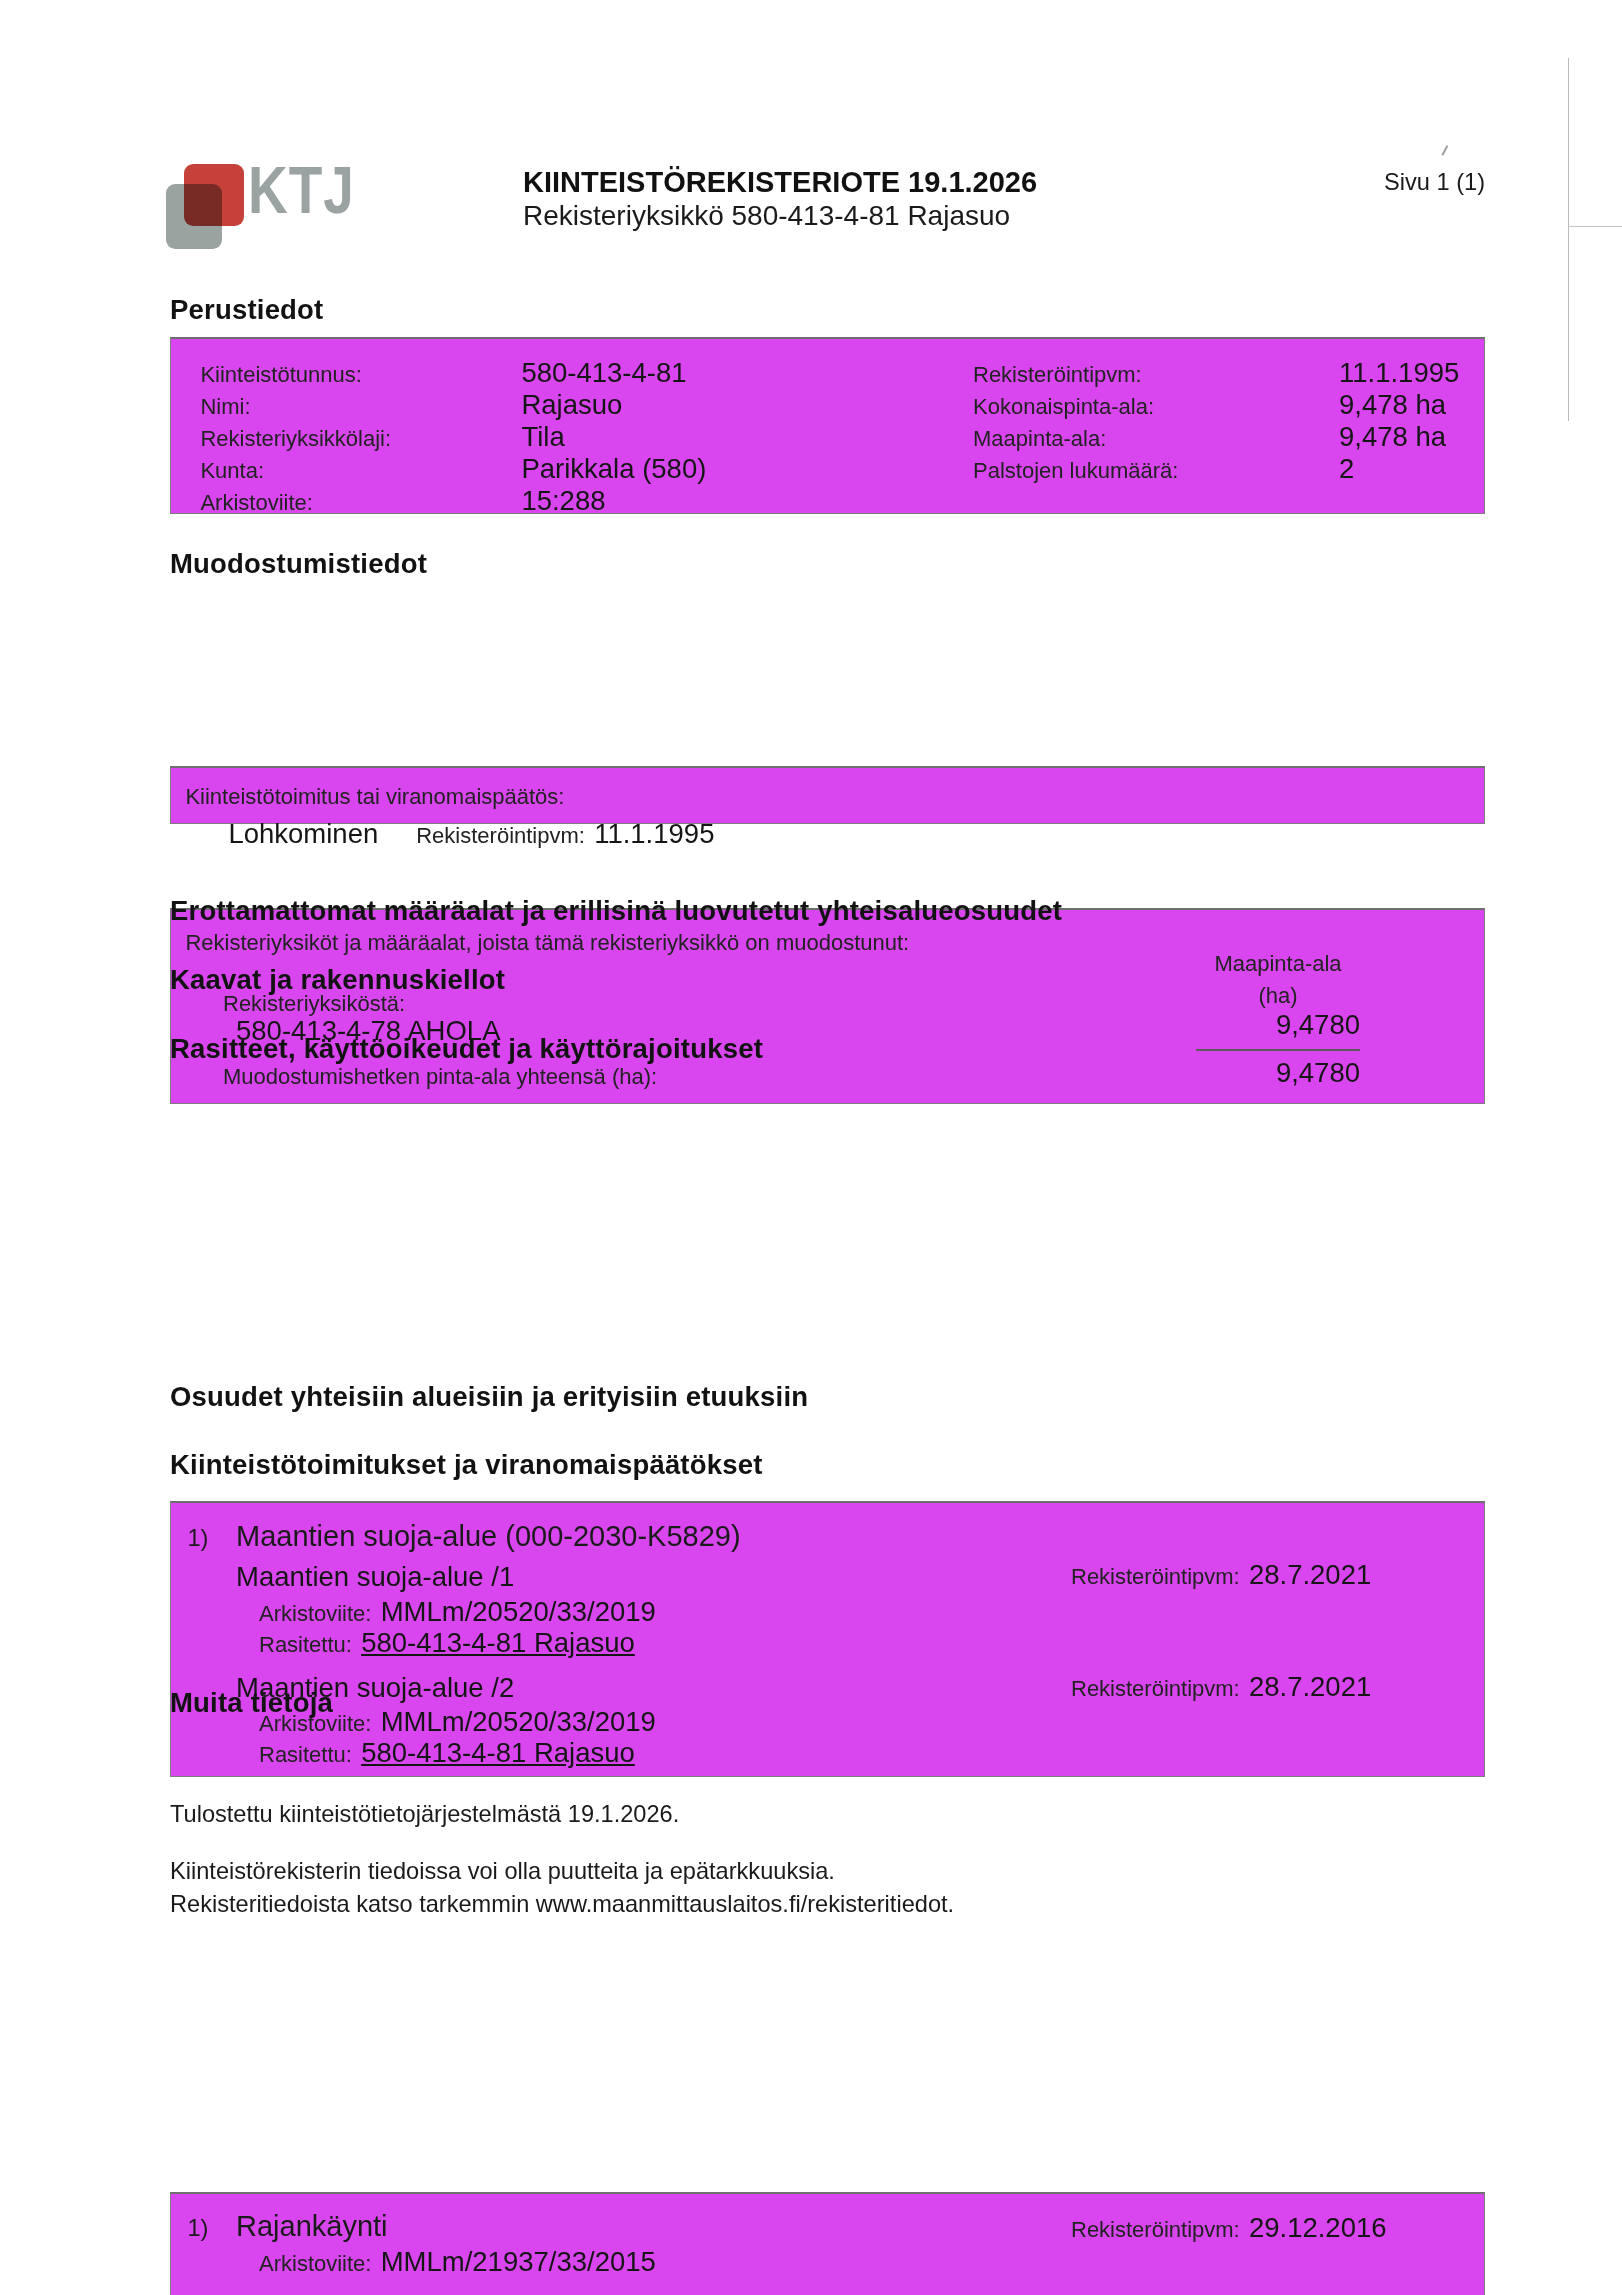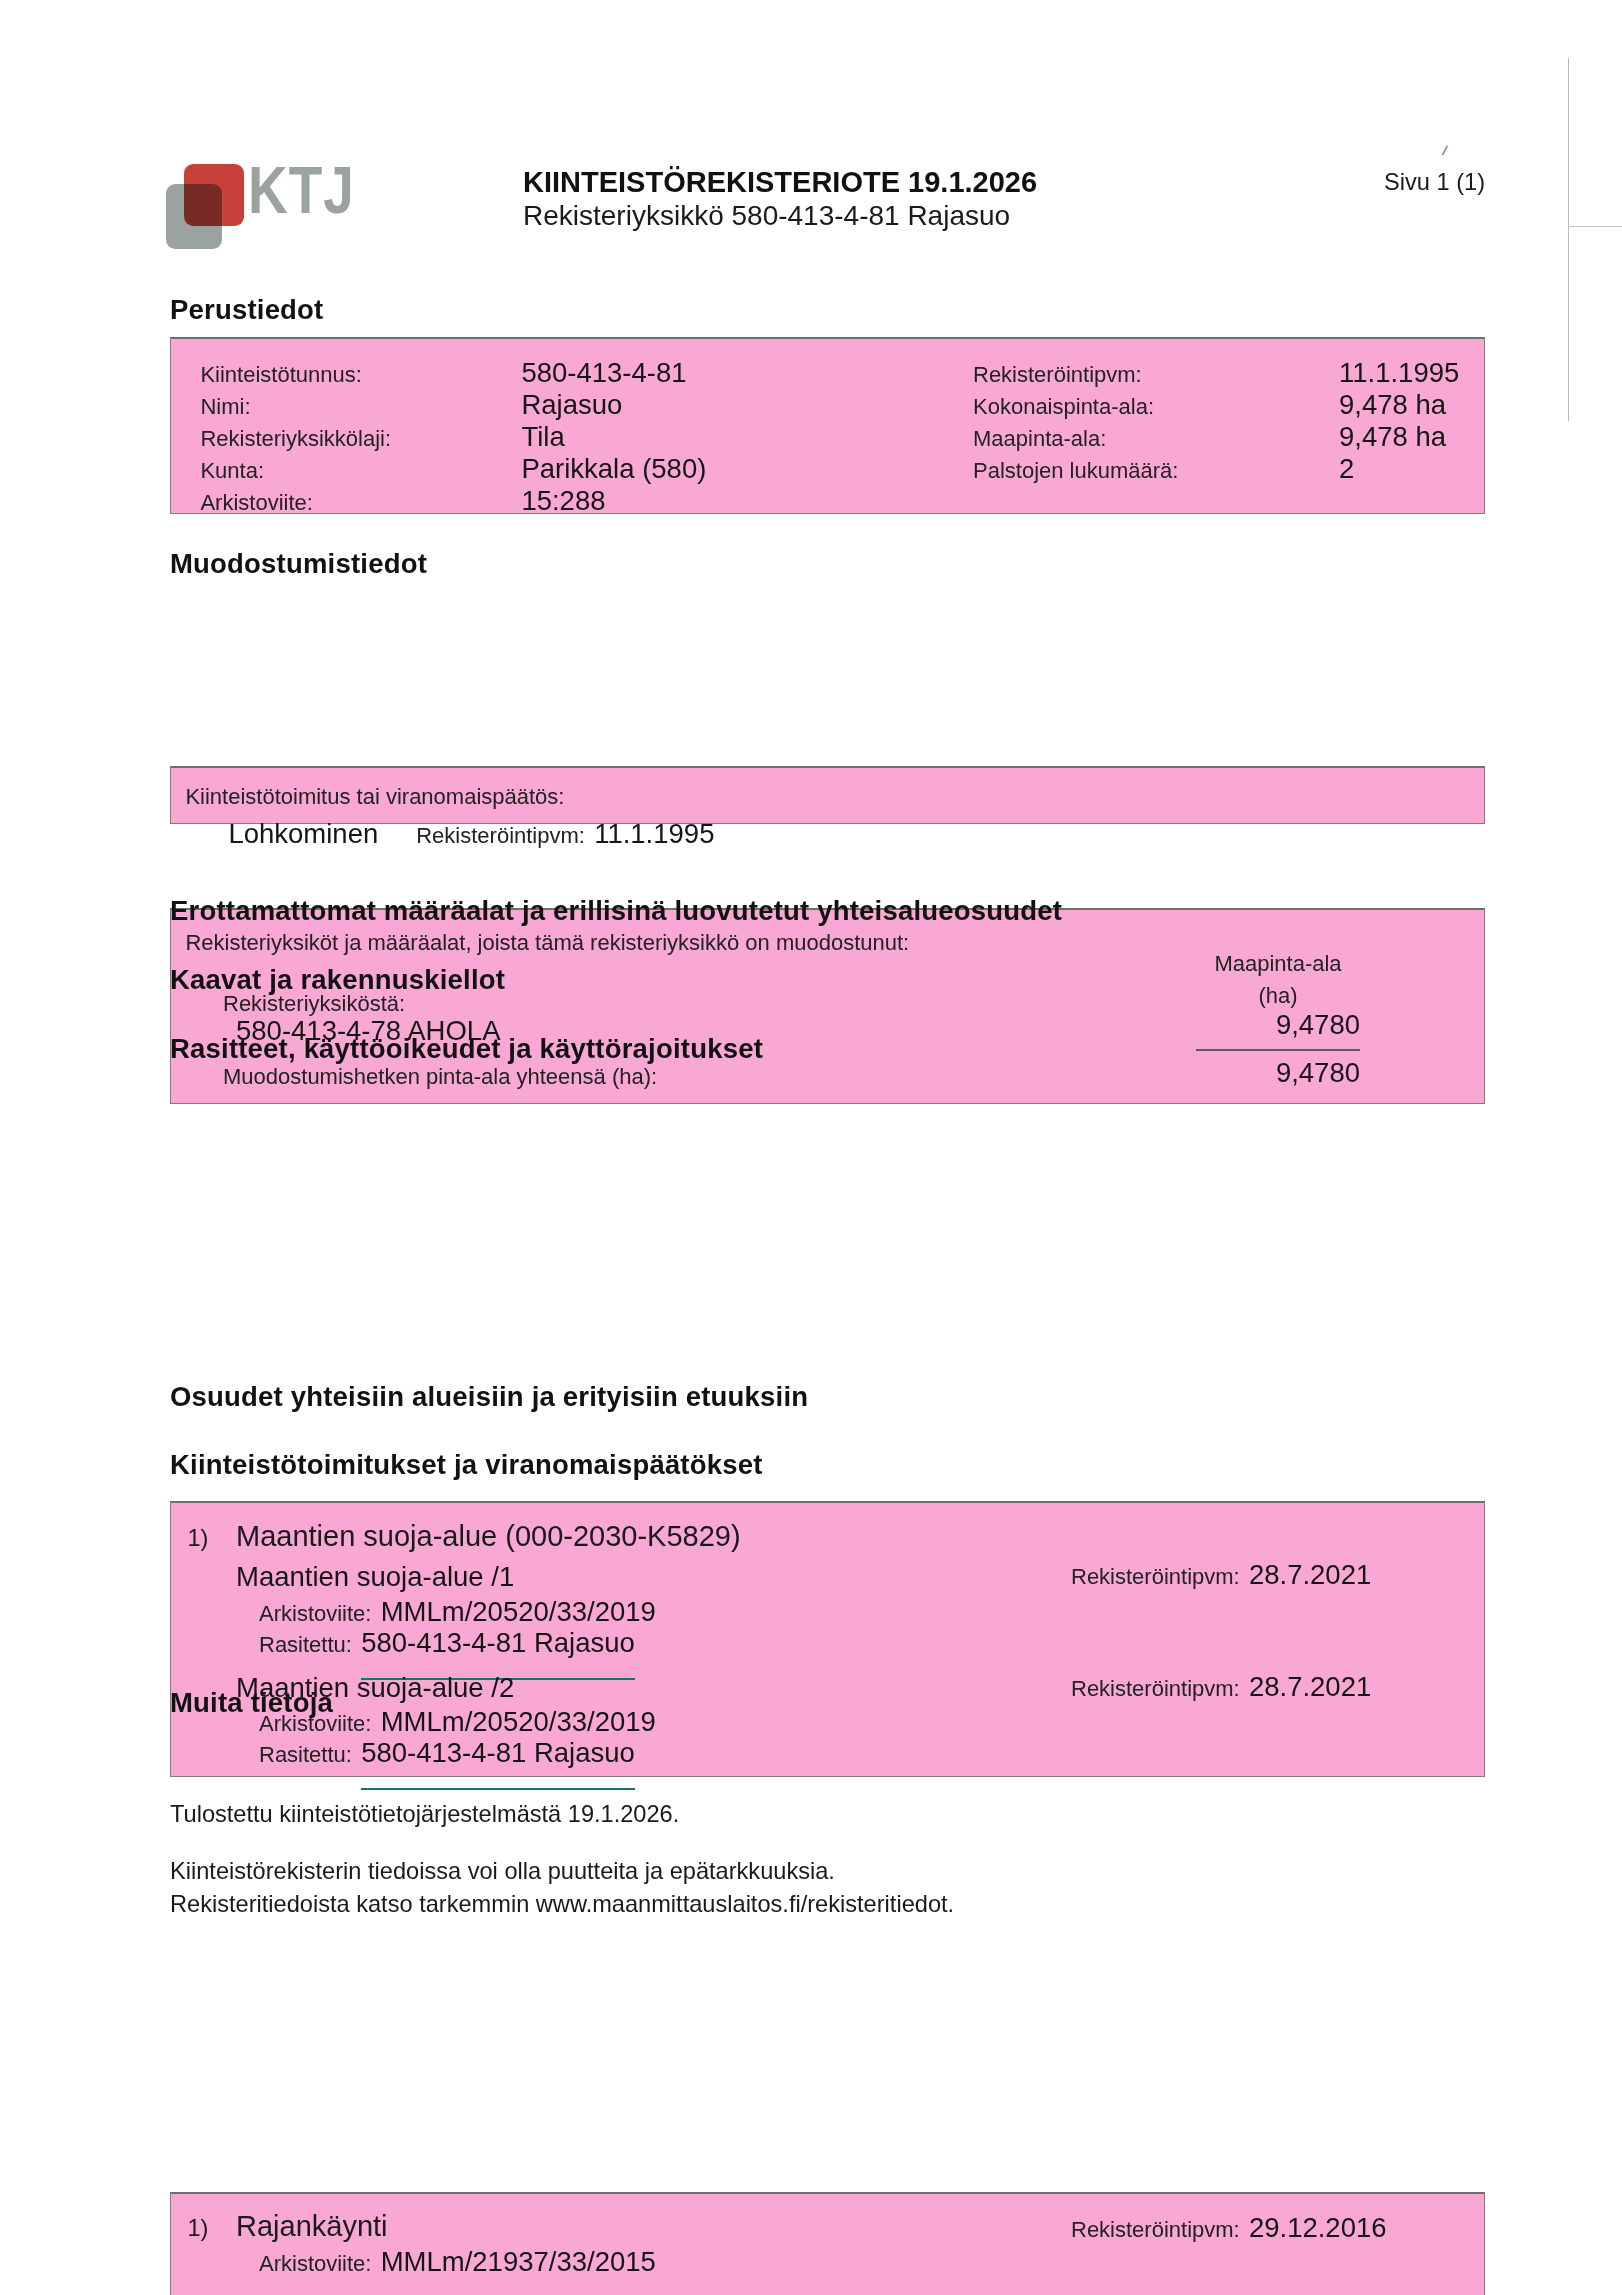--- a/index.html
+++ b/index.html
@@ -25,21 +25,21 @@
   .doc-subtitle { font-size:28px; }
   .page-label { position:absolute; right:0; top:5.2px; font-size:23.6px; }
 
   
   .artifact-v { position:absolute; left:1568px; top:58px; width:1.3px; height:363px; background:#b9b9b9; }
   .artifact-h { position:absolute; left:1568px; top:226px; width:55px; height:1.3px; background:#c4c4c4; }
   .artifact-tick { position:absolute; left:1444px; top:145px; width:2px; height:10.5px; background:#9d9d9d; transform:rotate(28deg); }
 
   
   .heading { font-size:27.5px; font-weight:bold; color:#121212; letter-spacing:0.2px; }
-  .box { border:1.3px solid #7d7d7d; border-top:2px solid #6f6f6f; background:#f9a8d4; position:relative; }
+  .box { border:1.3px solid #7d7d7d; border-top:2px solid #6f6f6f; background:#d946ef; position:relative; }
   .lbl { font-size:22px; color:#222; }
   .val { font-size:27.5px; color:#151515; }
   .pair { display:flex; align-items:baseline; gap:9.2px; white-space:nowrap; }
   .num { font-size:23.6px; }
   .abs { position:absolute; }
 
   
   .h-perus { top:294px; }
   .box-perus { top:337px; height:177px; }
   .perus-left { position:absolute; left:29.4px; top:18.3px; }
@@ -57,21 +57,21 @@
 
   .ruled-number { border-bottom:2px solid #5a5a5a; padding-bottom:7.9px; }
 
   
   .h-rasit { top:1033px; }
   .box-rasit { top:1070px; height:276px; }
   .h-osuudet { top:1381px; }
   .h-toimi { top:1449px; }
   .box-toimi { top:1485px; height:171px; }
   .big-title { font-size:29px; }
-  .underline-val { border-bottom:2px solid #0f766e; padding-bottom:19px; }
+  .underline-val { border-bottom:2px solid #d946ef; padding-bottom:4px;text-decoration:underline; }
 
   
   .h-erott { top:895px; }
   .h-kaavat { top:964px; }
   .h-muita { top:1687px; }
   .foot { font-size:23.6px; }
   .f-printed { top:1801px; }
   .f-disc { top:1855px; line-height:33px; }
 </style>
 </head>

